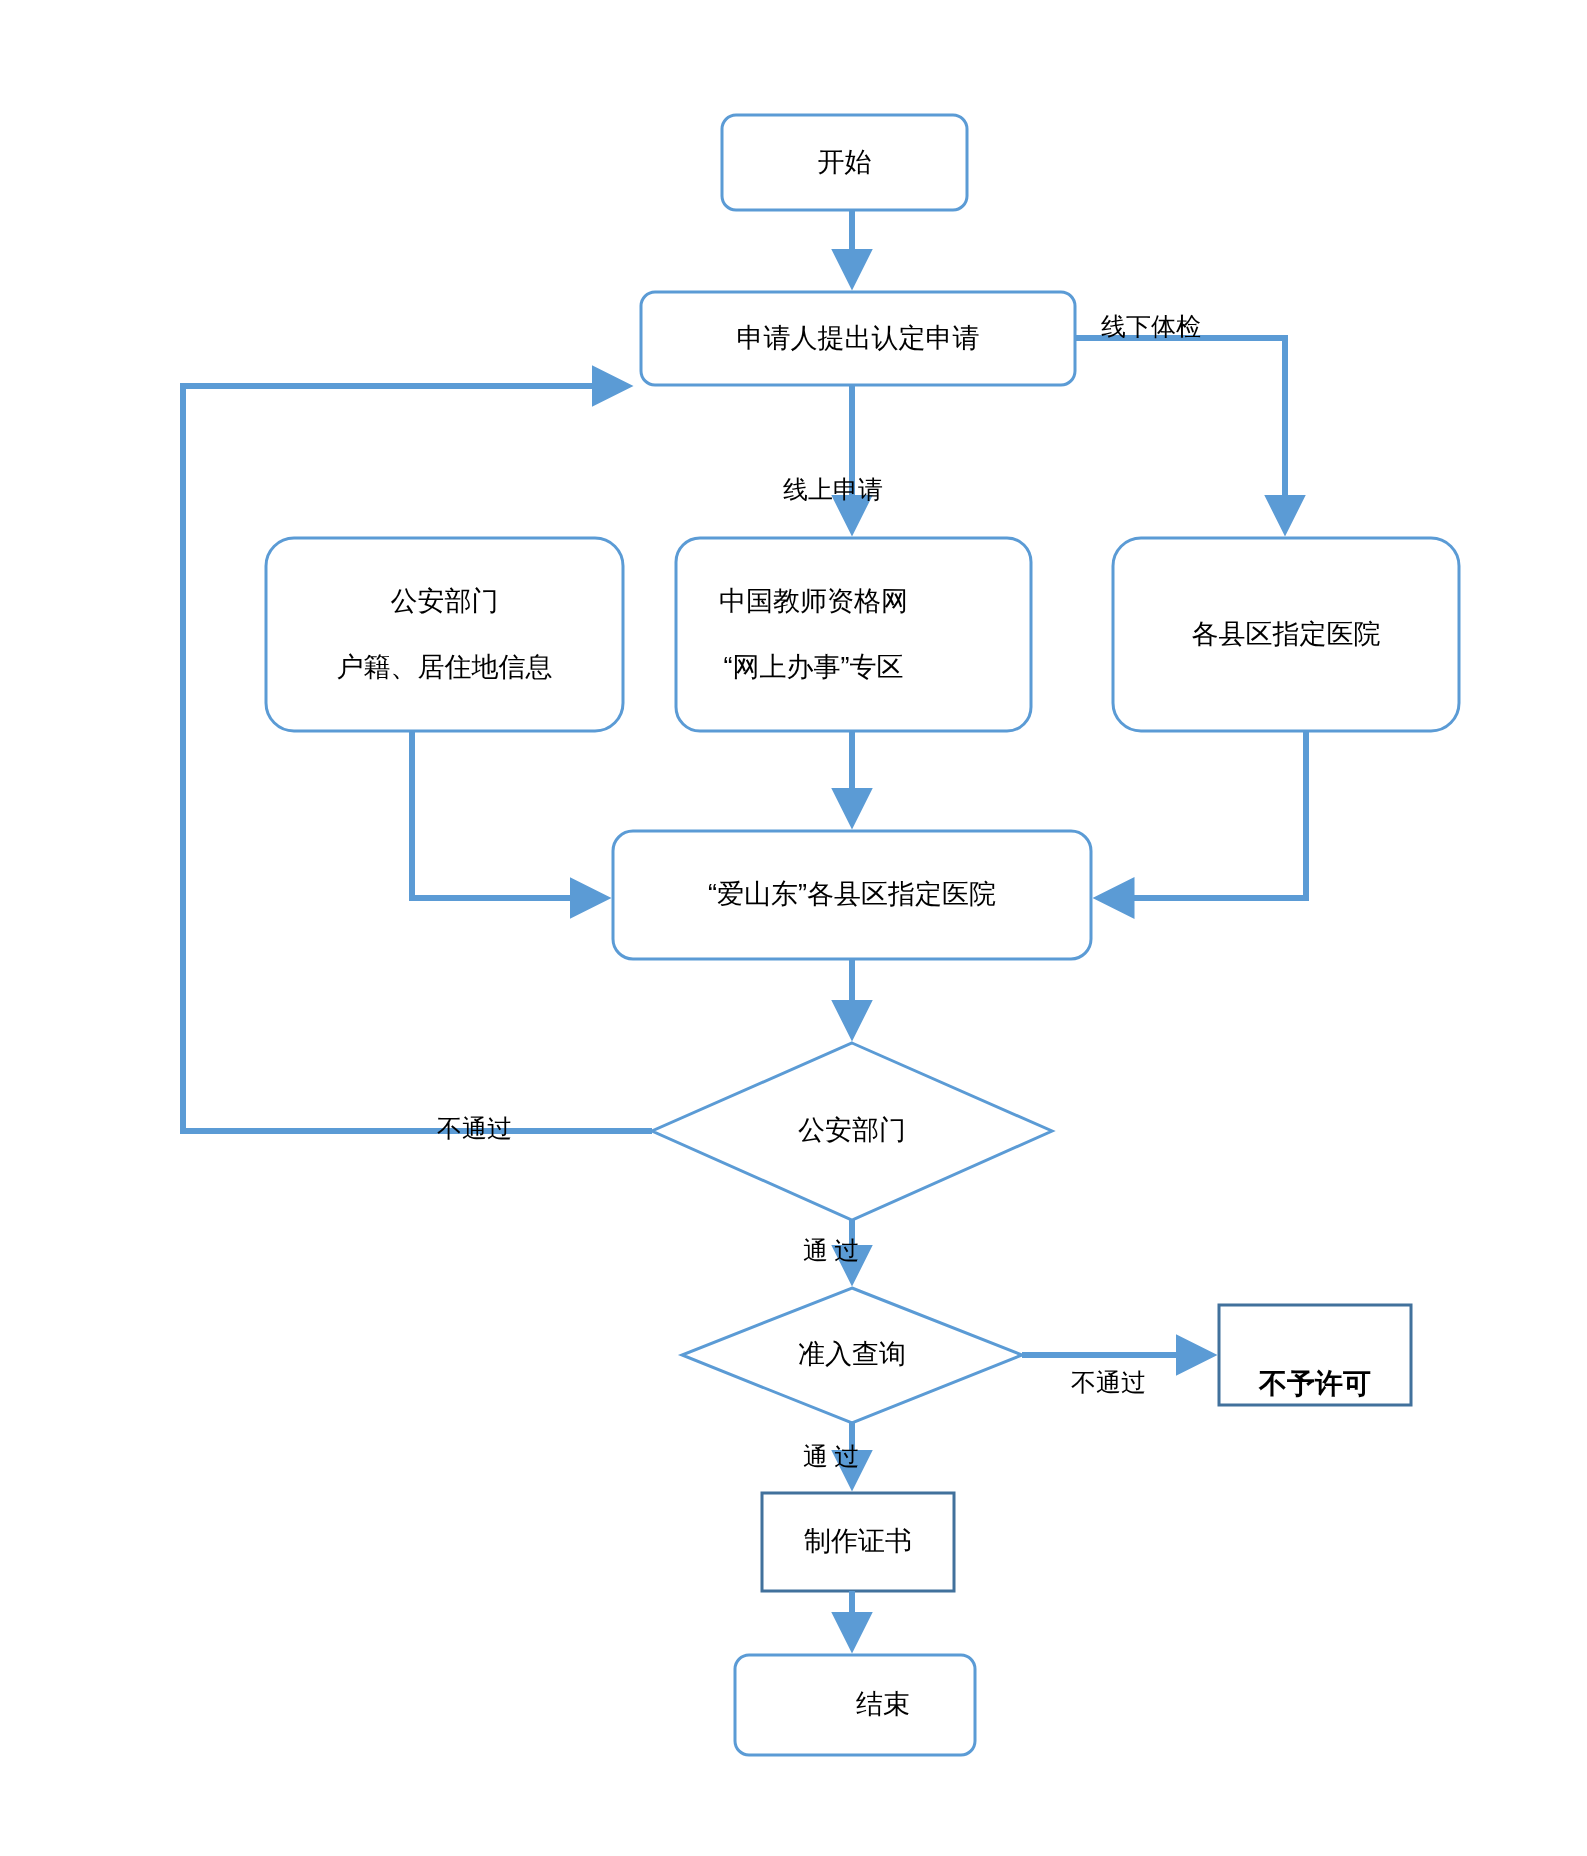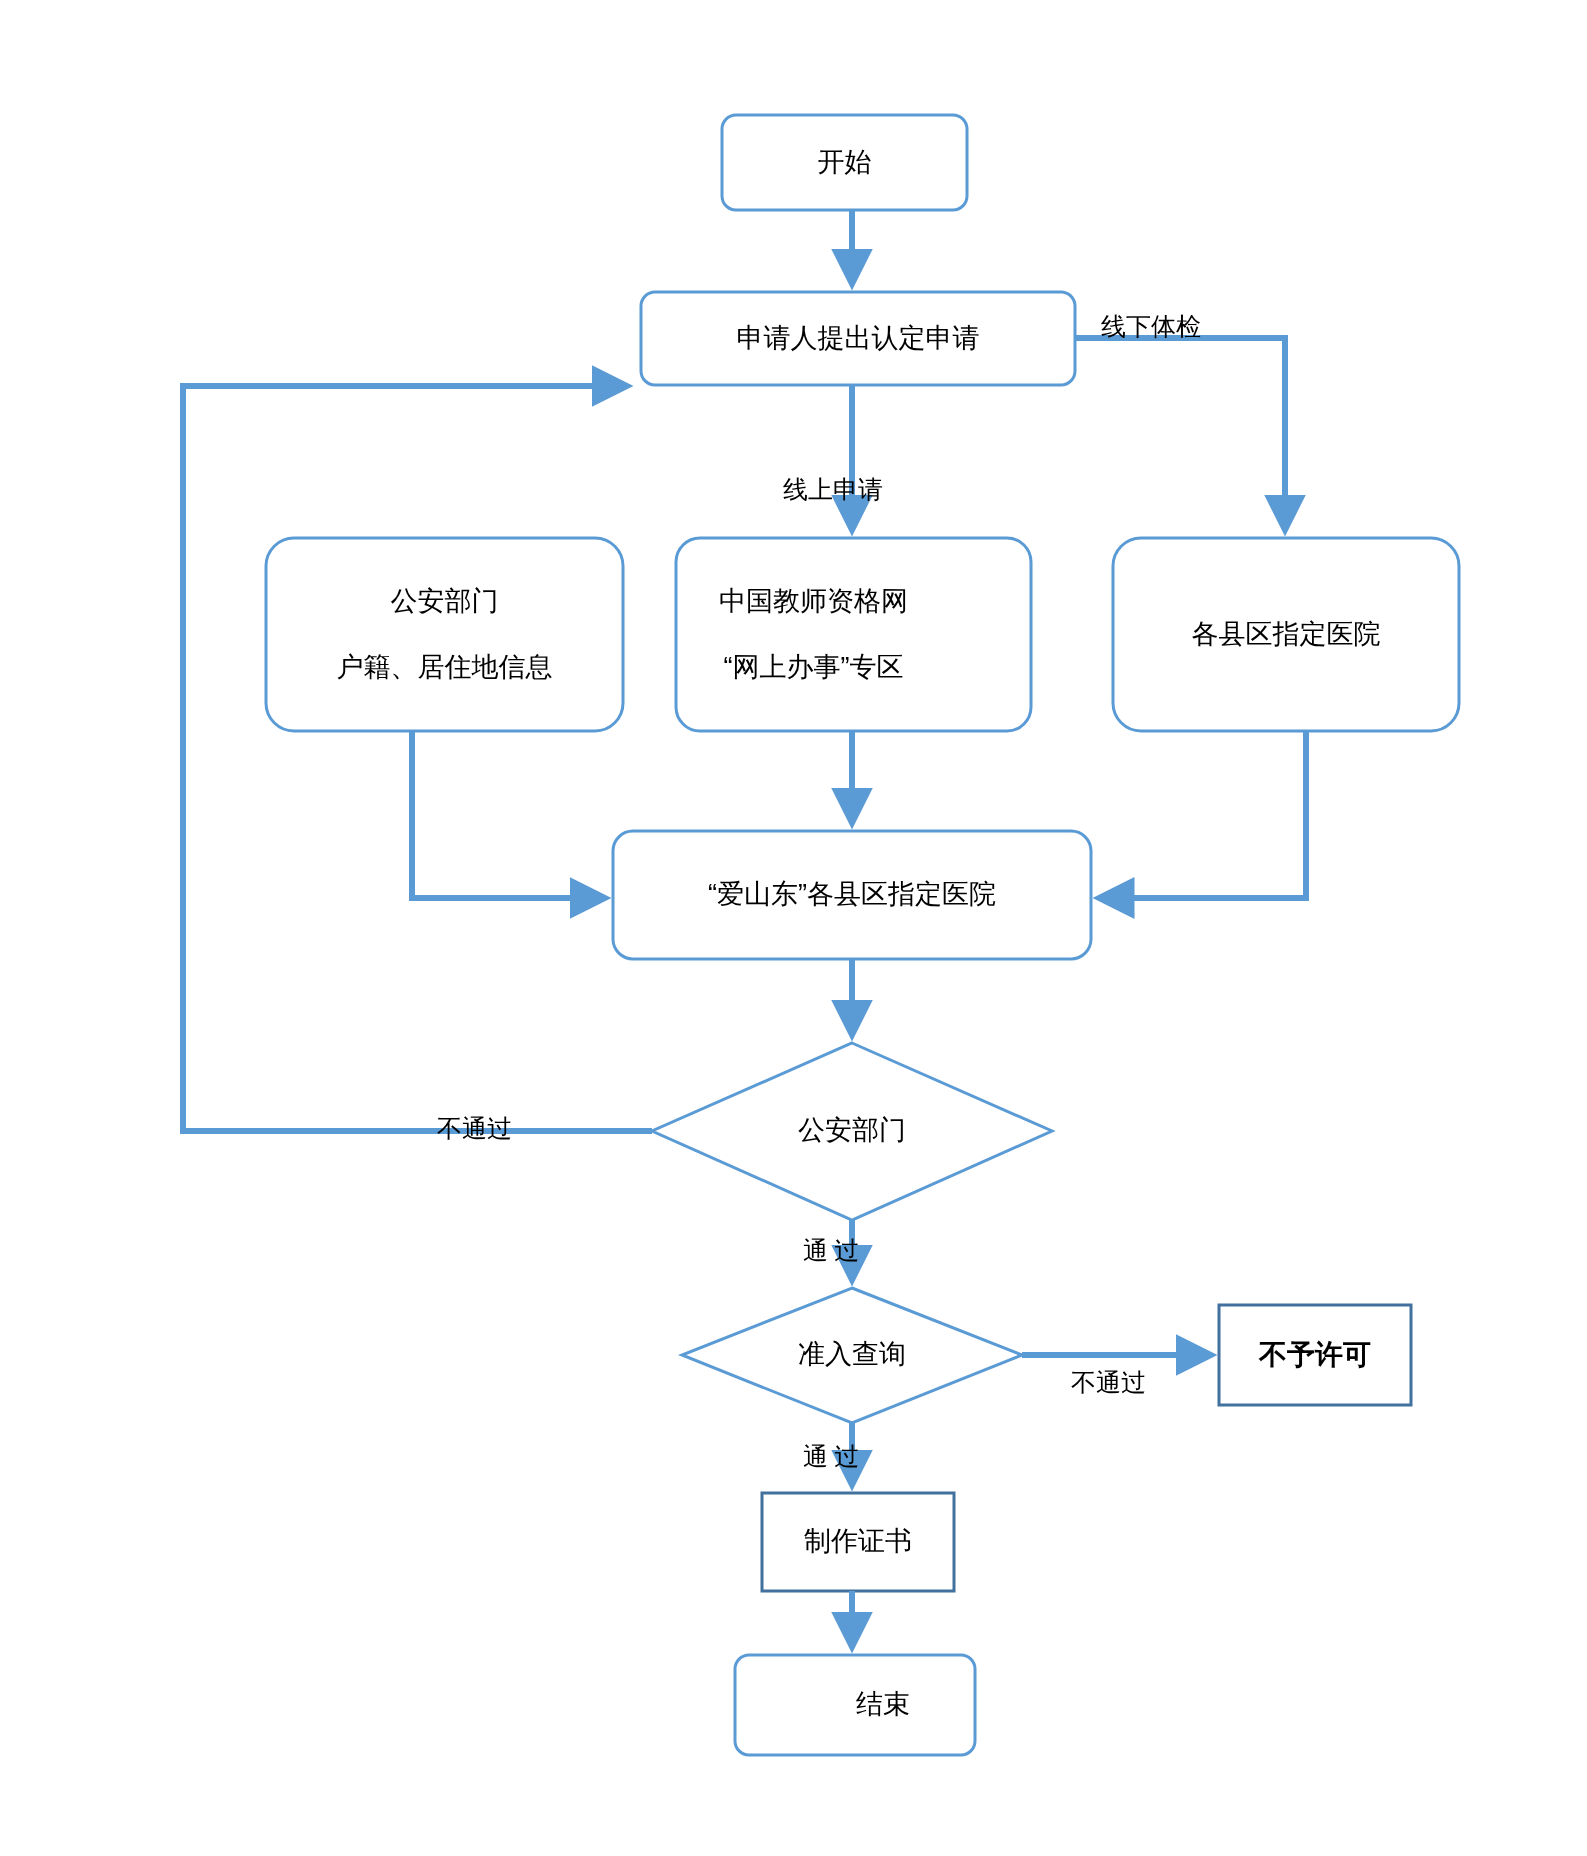--- a/index.html
+++ b/index.html
@@ -33,20 +33,21 @@
     text-align: center;
     color: #000000;
     font-size: 27px;
     line-height: 1.45;
     pointer-events: none;
     white-space: nowrap;
   }
   .node-label.bold {
     font-weight: bold;
     font-size: 28px;
+    margin-top: 29px;
   }
   .edge-label {
     position: absolute;
     color: #000000;
     font-size: 25px;
     font-family: "Liberation Serif", "DejaVu Serif", serif;
     white-space: nowrap;
   }
 </style>
 </head>

